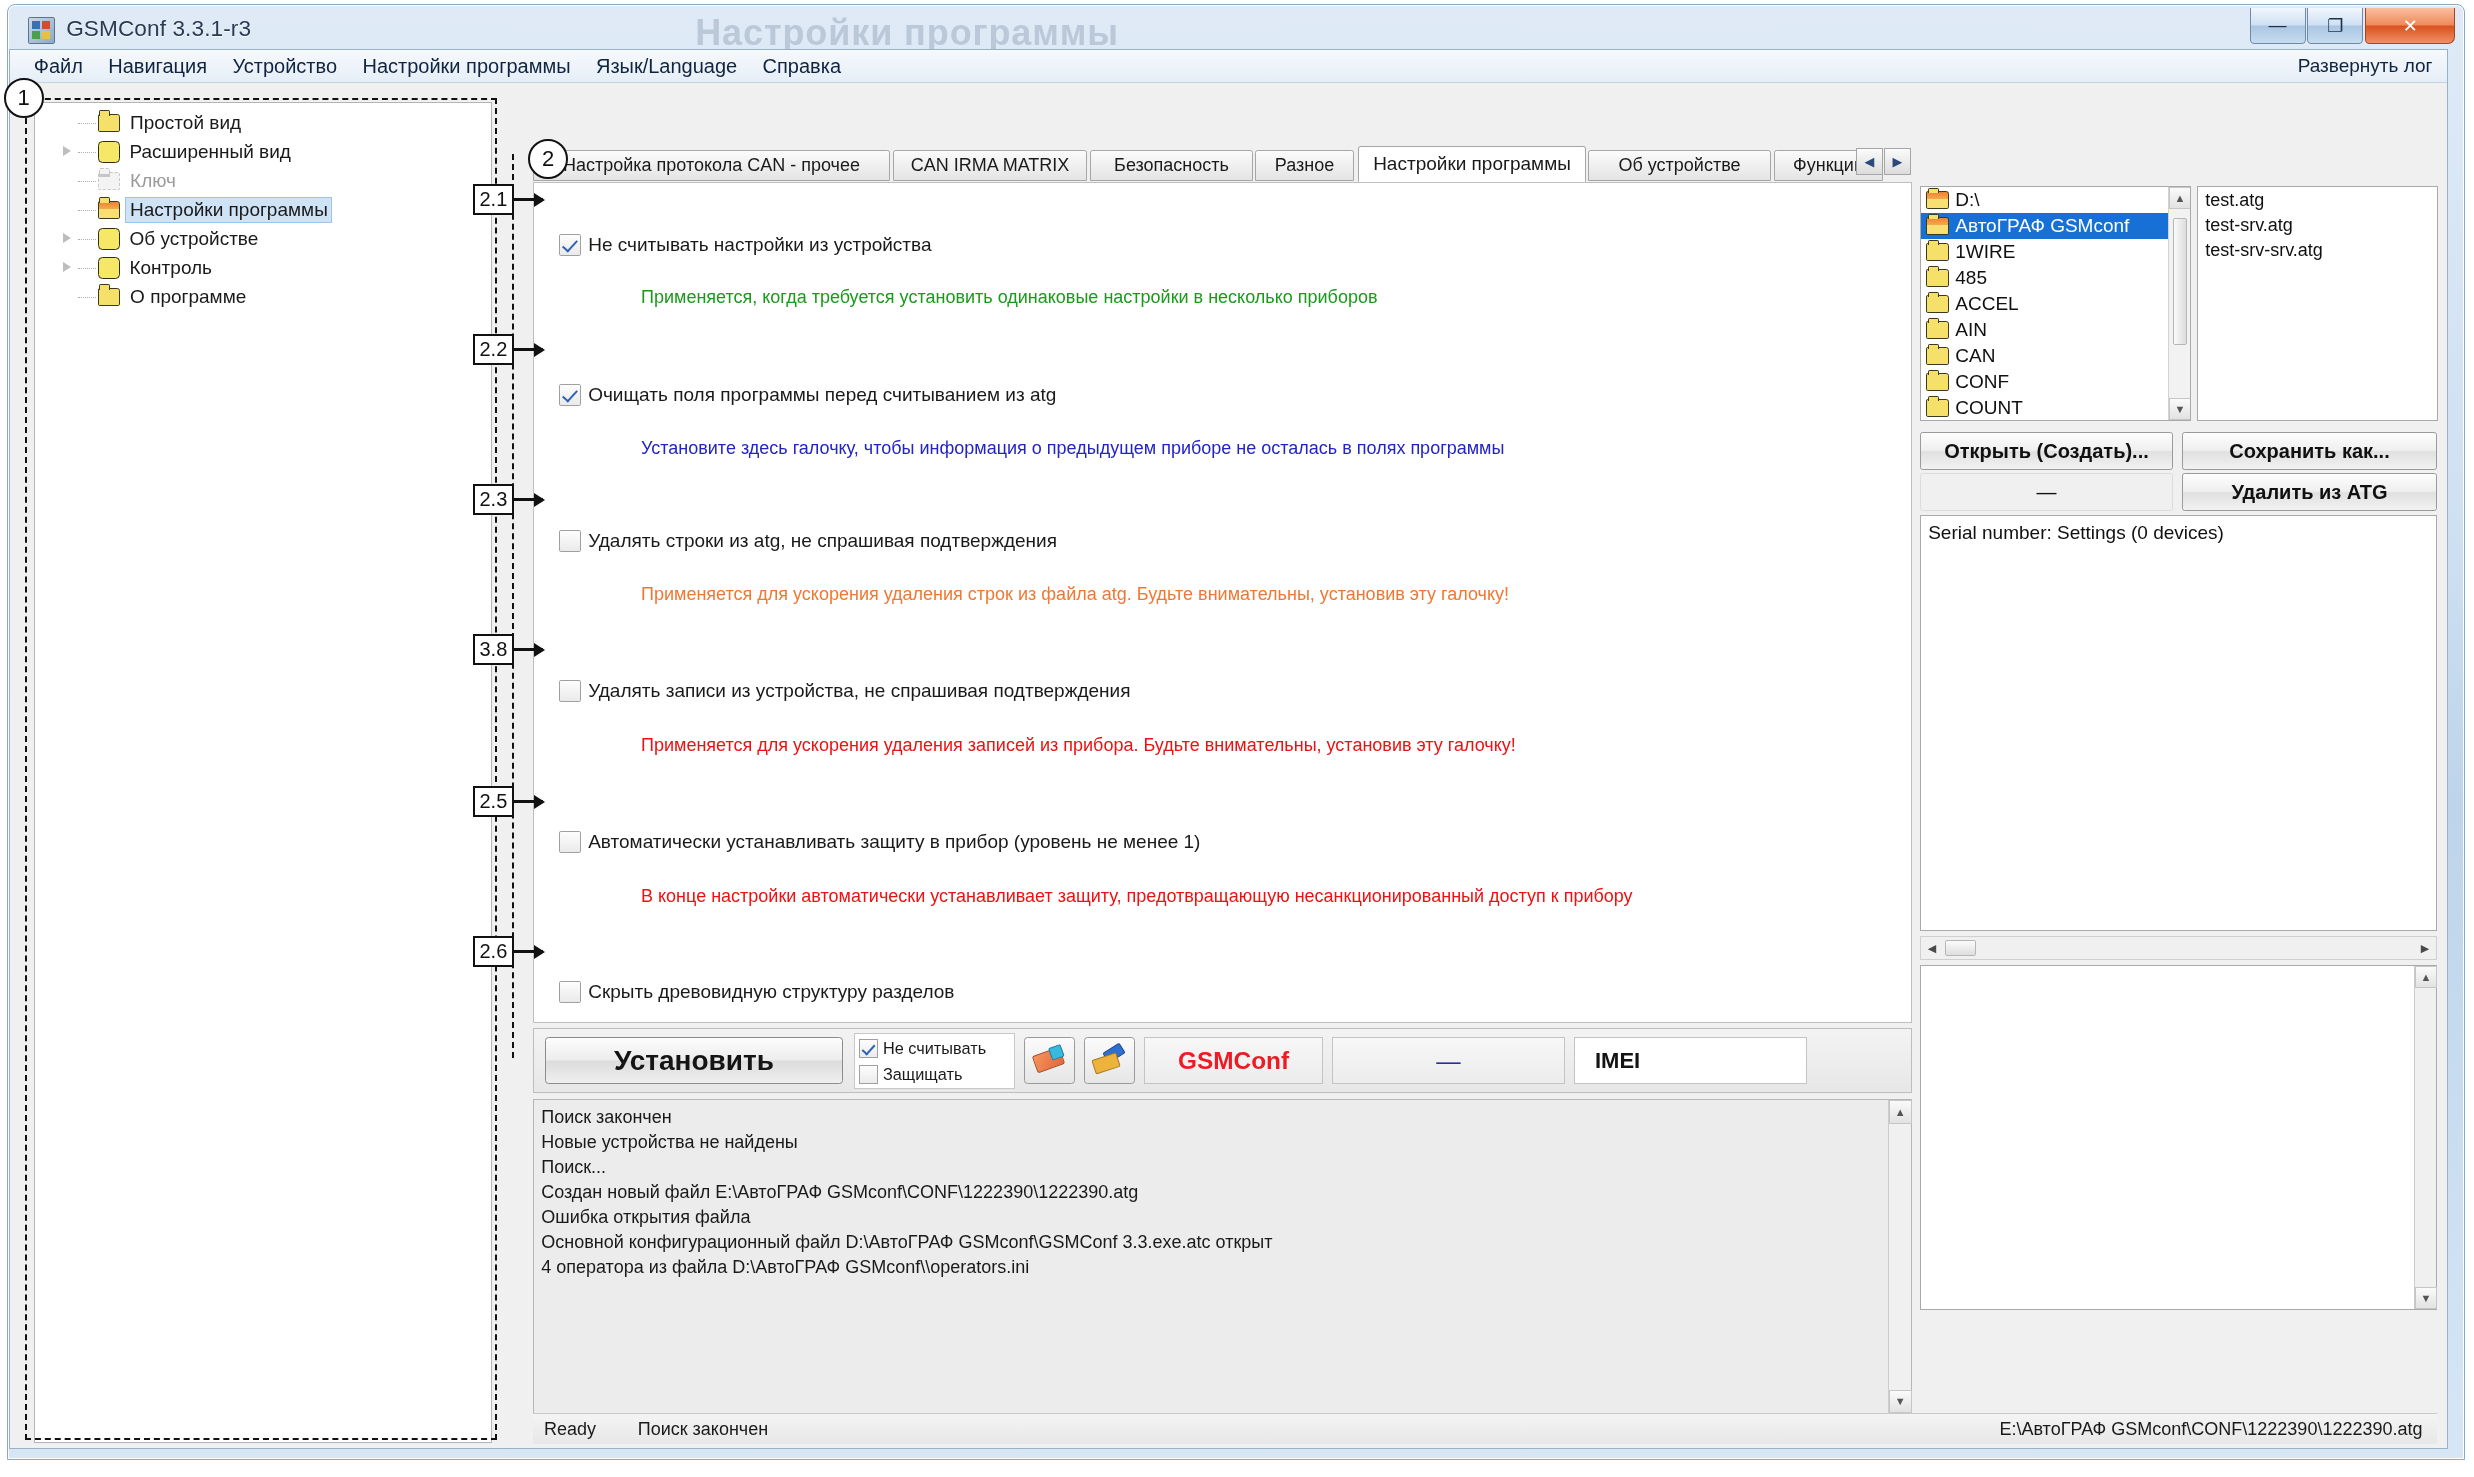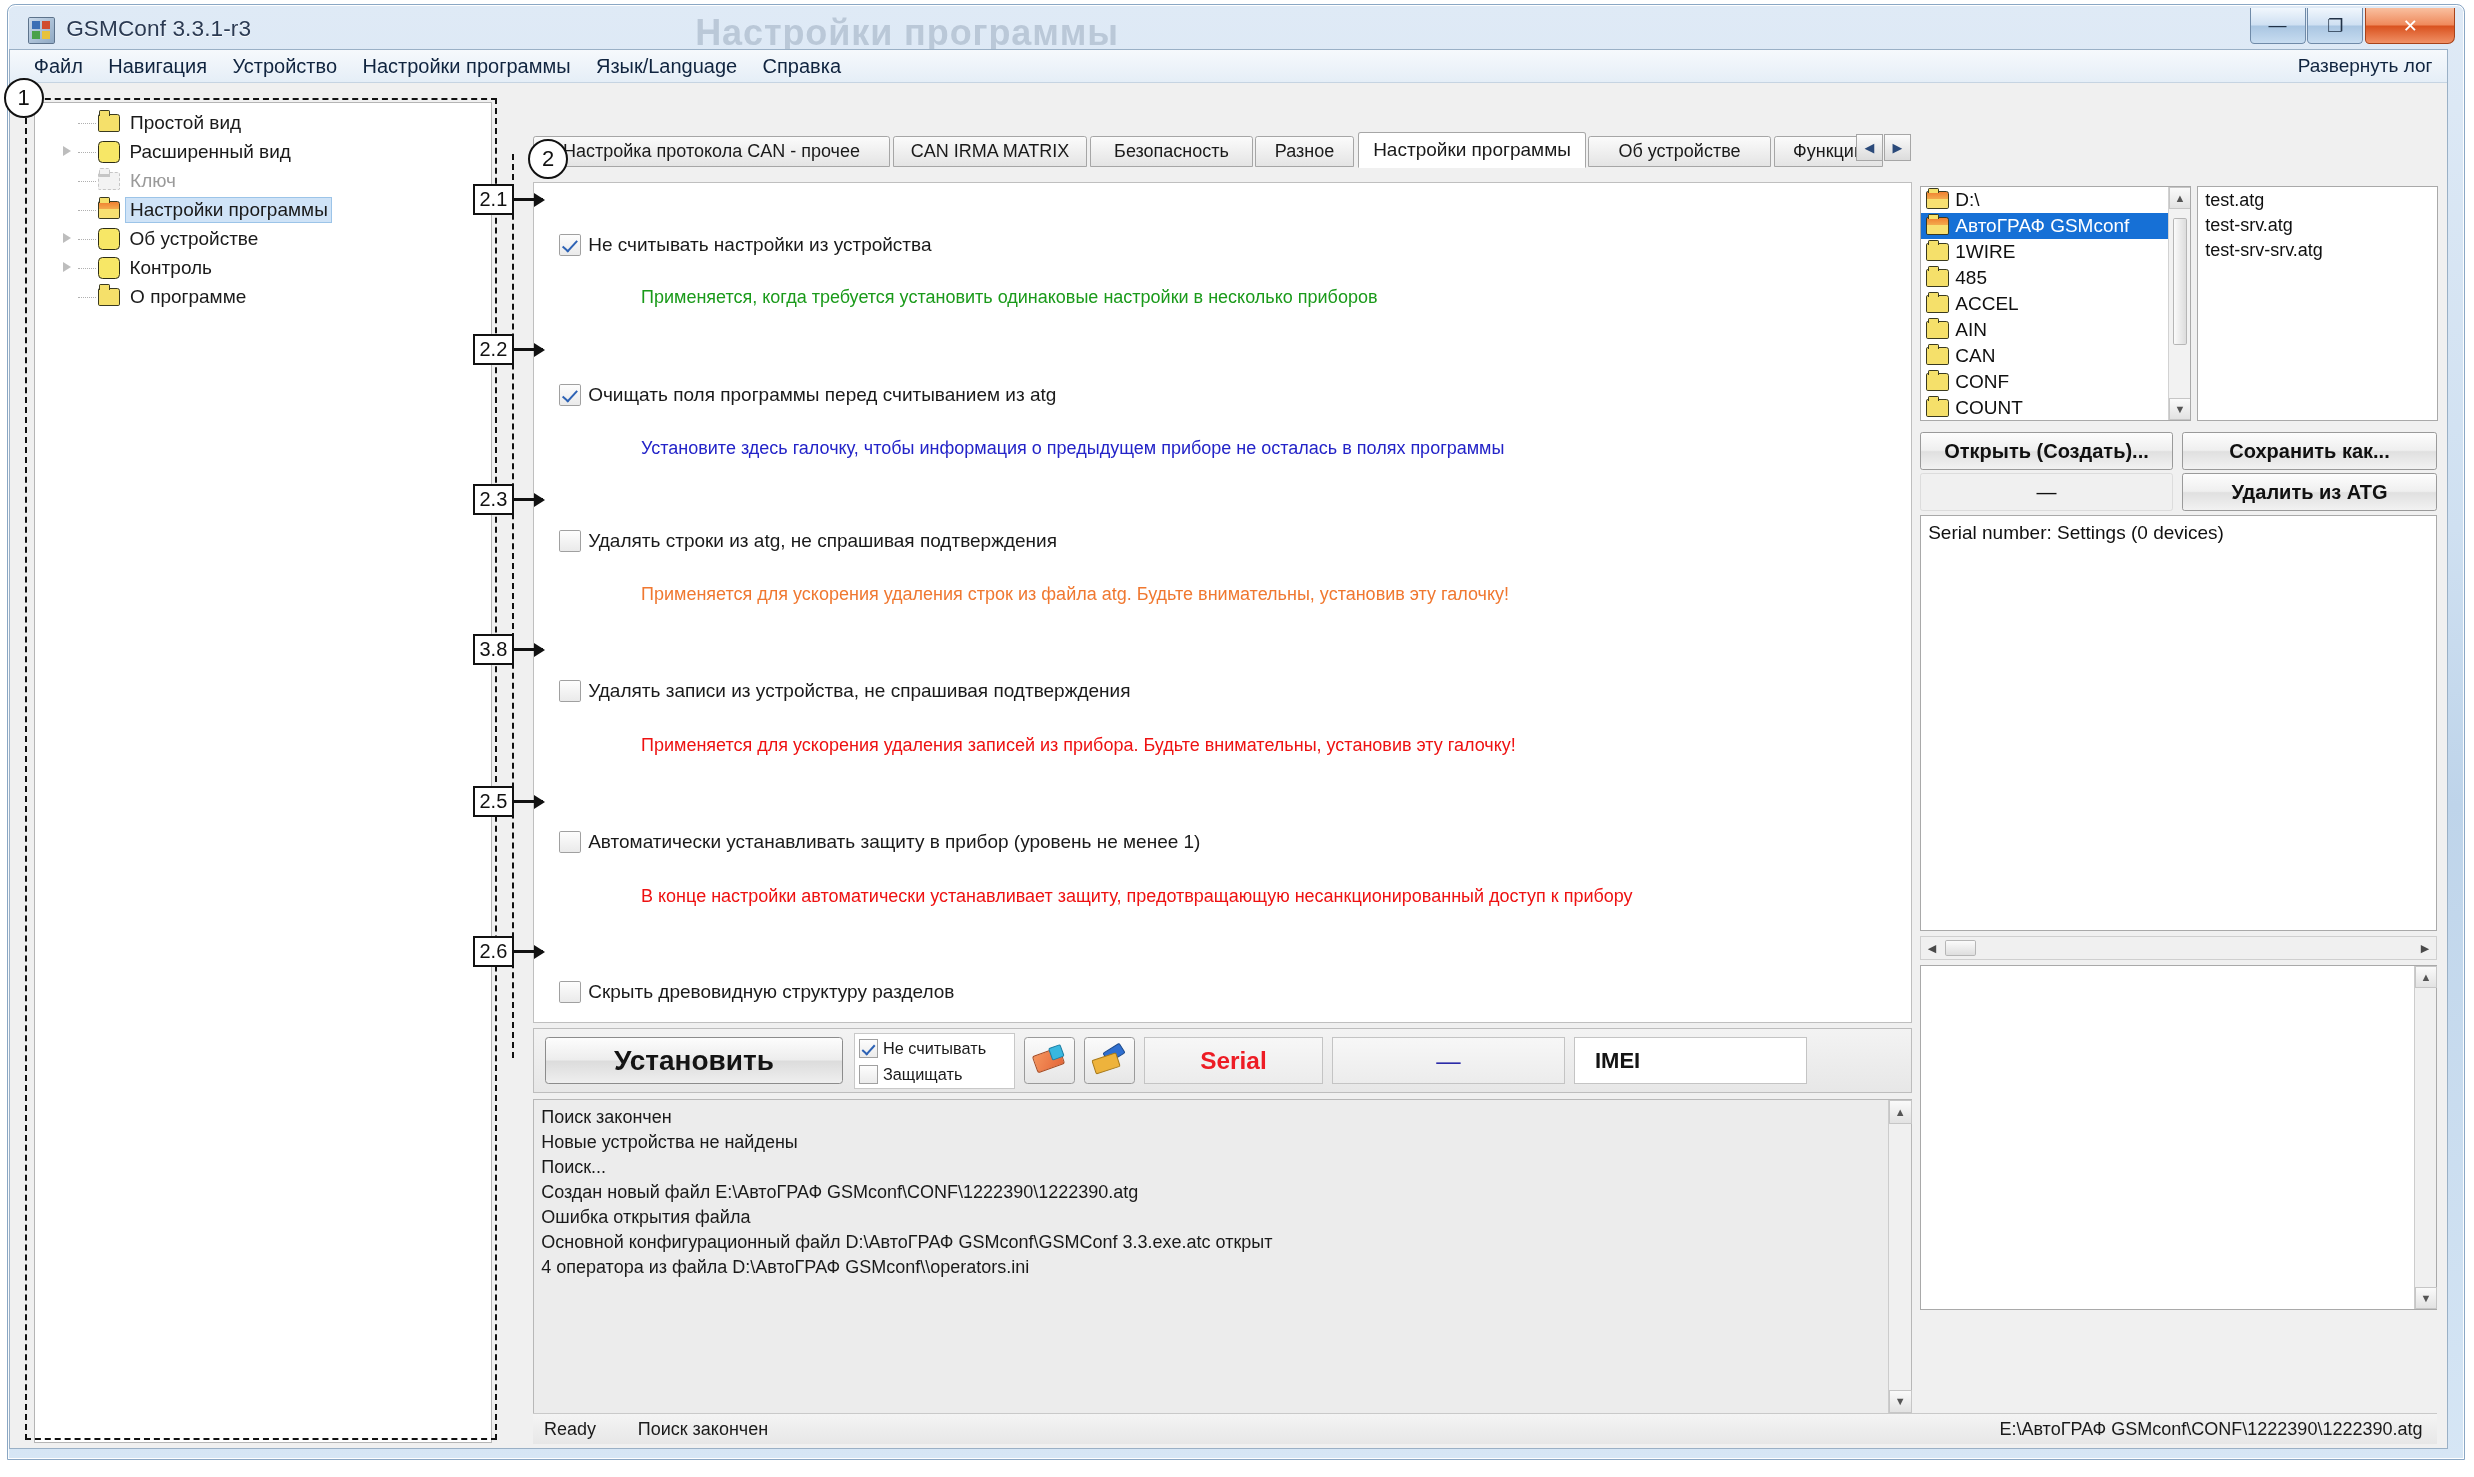--- a/index.html
+++ b/index.html
@@ -207,21 +207,21 @@
   }
   .arrow-h:after {
     content:""; position:absolute; right:-1.8px; top:-5.4px;
     border-left: 11.8px solid #111111;
     border-top: 7.2px solid transparent;
     border-bottom: 7.2px solid transparent;
   }
 
   
   .tabstrip {
-    position: absolute; left: 523px; top: 82px;
+    position: absolute; left: 523px; top: 96px;
     width: 1379px; height: 34px;
   }
   .tab {
     position: absolute; top: 3.6px; height: 31px;
     display: flex; align-items: center; justify-content: center;
     font-size: 18px; color: #1a1a1a;
     background: linear-gradient(to bottom,#fbfbfb,#e4e4e4);
     border: 0.9px solid #a6a6a6;
     border-radius: 2.7px 2.7px 0 0;
     padding: 0 9px;
@@ -646,21 +646,21 @@
           <span class="mini-cbx"></span>
           <span>Защищать</span>
         </div>
       </div>
       <div class="tool-btn">
         <span class="eraser"></span>
       </div>
       <div class="tool-btn">
         <span class="brush"></span>
       </div>
-      <div class="field-box field-serial">Serial</div>
+      <div class="field-box field-serial">GSMConf</div>
       <div class="field-box field-dash">—</div>
       <div class="field-box field-imei">IMEI</div>
     </div>
 
     <div class="logbox">
       <div style="padding-top:5.4px">
         <div class="log-line">Поиск закончен</div>
         <div class="log-line">Новые устройства не найдены</div>
         <div class="log-line">Поиск...</div>
         <div class="log-line">Создан новый файл E:\АвтоГРАФ GSMconf\CONF\1222390\1222390.atg</div>

